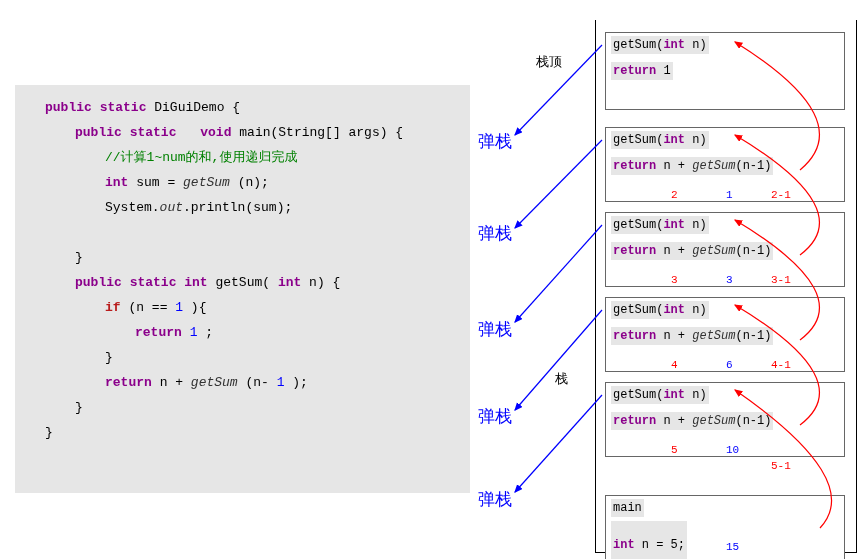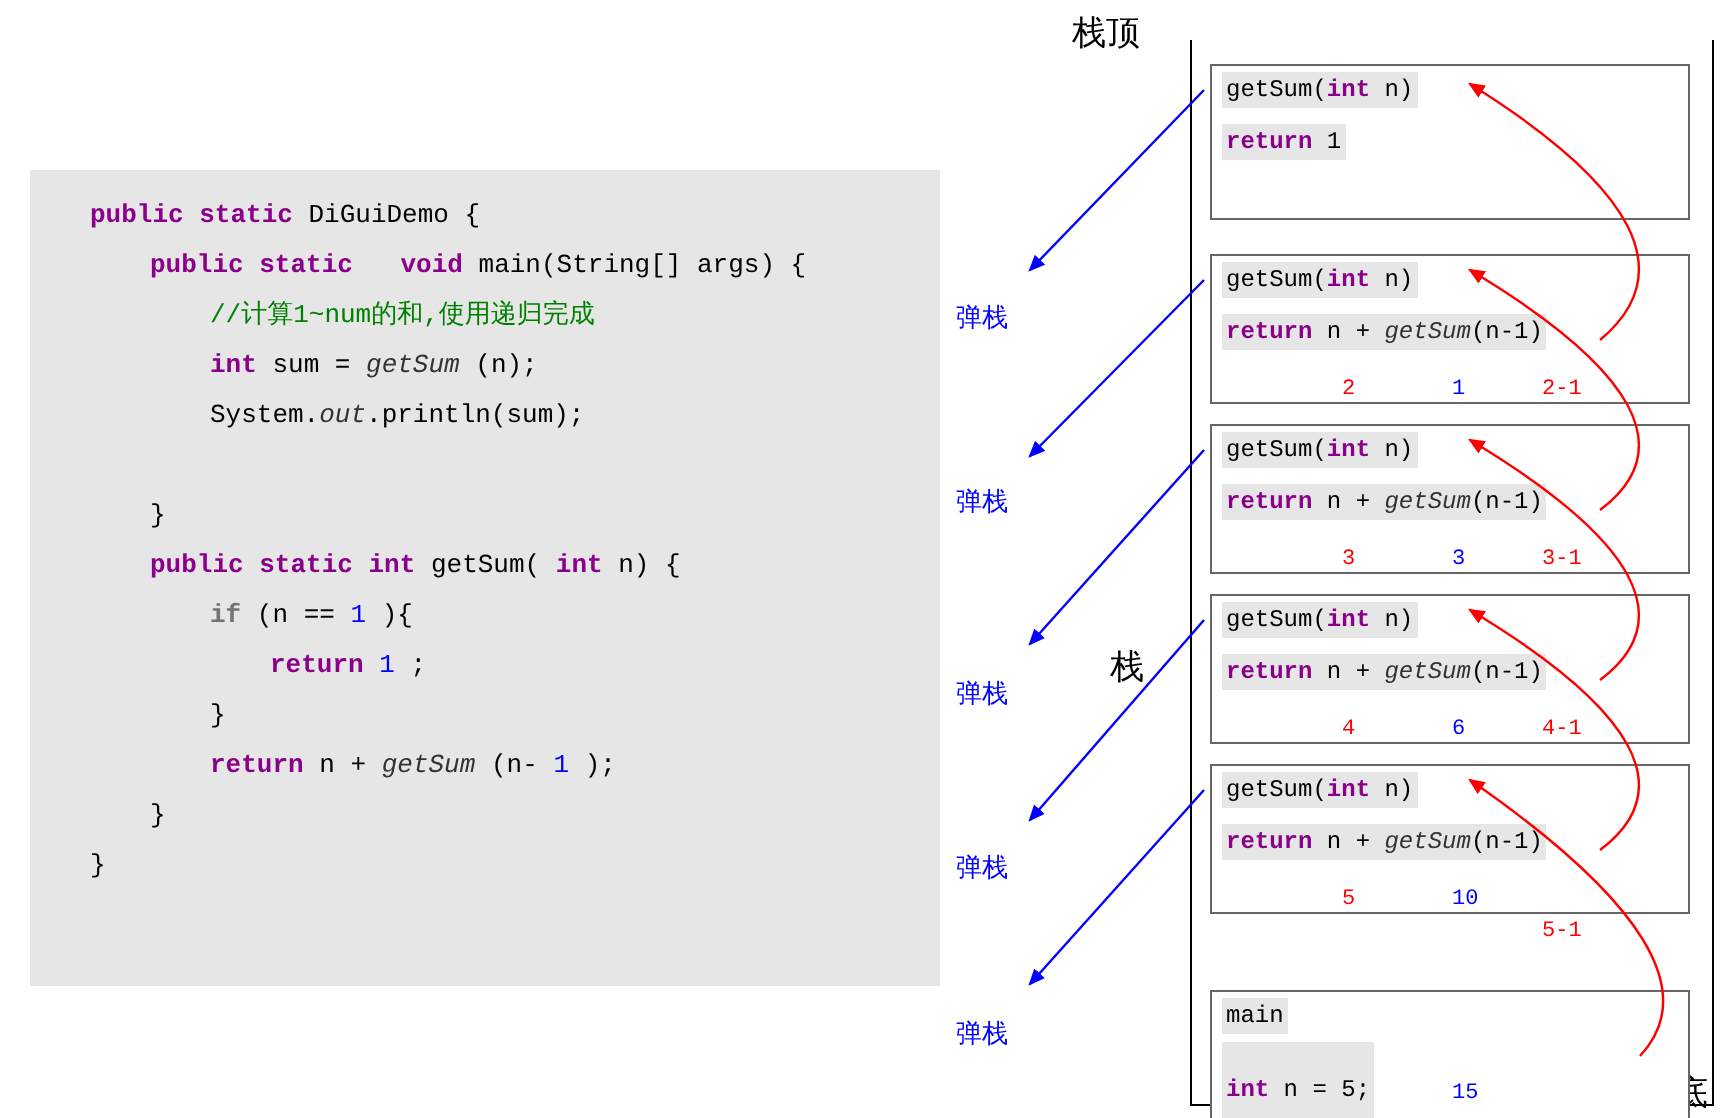--- a/index.html
+++ b/index.html
@@ -22,21 +22,21 @@
   padding: 10px 5px;
   box-sizing: border-box;
   line-height: 25px;
 }
 .kw-public { color: #8b008b; font-weight: bold; }
 .kw-class { color: #8b008b; font-weight: bold; }
 .kw-static { color: #8b008b; font-weight: bold; }
 .kw-void { color: #8b008b; font-weight: bold; margin-left: 16px; }
 .kw-int { color: #8b008b; font-weight: bold; }
 .kw-return { color: #8b008b; font-weight: bold; }
-.kw-if { color: #737373; font-weight: bold; }
+.kw-if { color: #b91c1c; font-weight: bold; }
 .comment { color: #008000; }
 .italic { font-style: italic; color: #333; }
 .num { color: #0000ff; }
 .indent1 { padding-left: 25px; }
 .indent2 { padding-left: 55px; }
 .indent3 { padding-left: 85px; }
 .indent4 { padding-left: 115px; }
 
 .stack-area {
   position: absolute;
@@ -62,31 +62,31 @@
   line-height: 18px;
 }
 .frame .sig { background: #e6e6e6; display: inline-block; padding: 0 2px; }
 .frame .ret { background: #e6e6e6; display: inline-block; padding: 0 2px; margin-top: 8px; }
 .annot { font-size: 11px; position: absolute; }
 .annot-red { color: #ff0000; }
 .annot-blue { color: #0000ff; }
 
 .label {
   position: absolute;
-  font-size: 17px;
+  font-size: 13px;
   color: #000;
   font-family: Liberation Mono, monospace;
+  margin-top: 48px;
 }
 
 .pop-label {
   position: absolute;
-  font-size: 13px;
+  font-size: 17px;
   color: #0000ff;
   font-family: sans-serif;
-  margin-top: 20px;
 }
 
 svg.overlay {
   position: absolute;
   left: 0;
   top: 0;
   width: 868px;
   height: 559px;
   pointer-events: none;
 }

